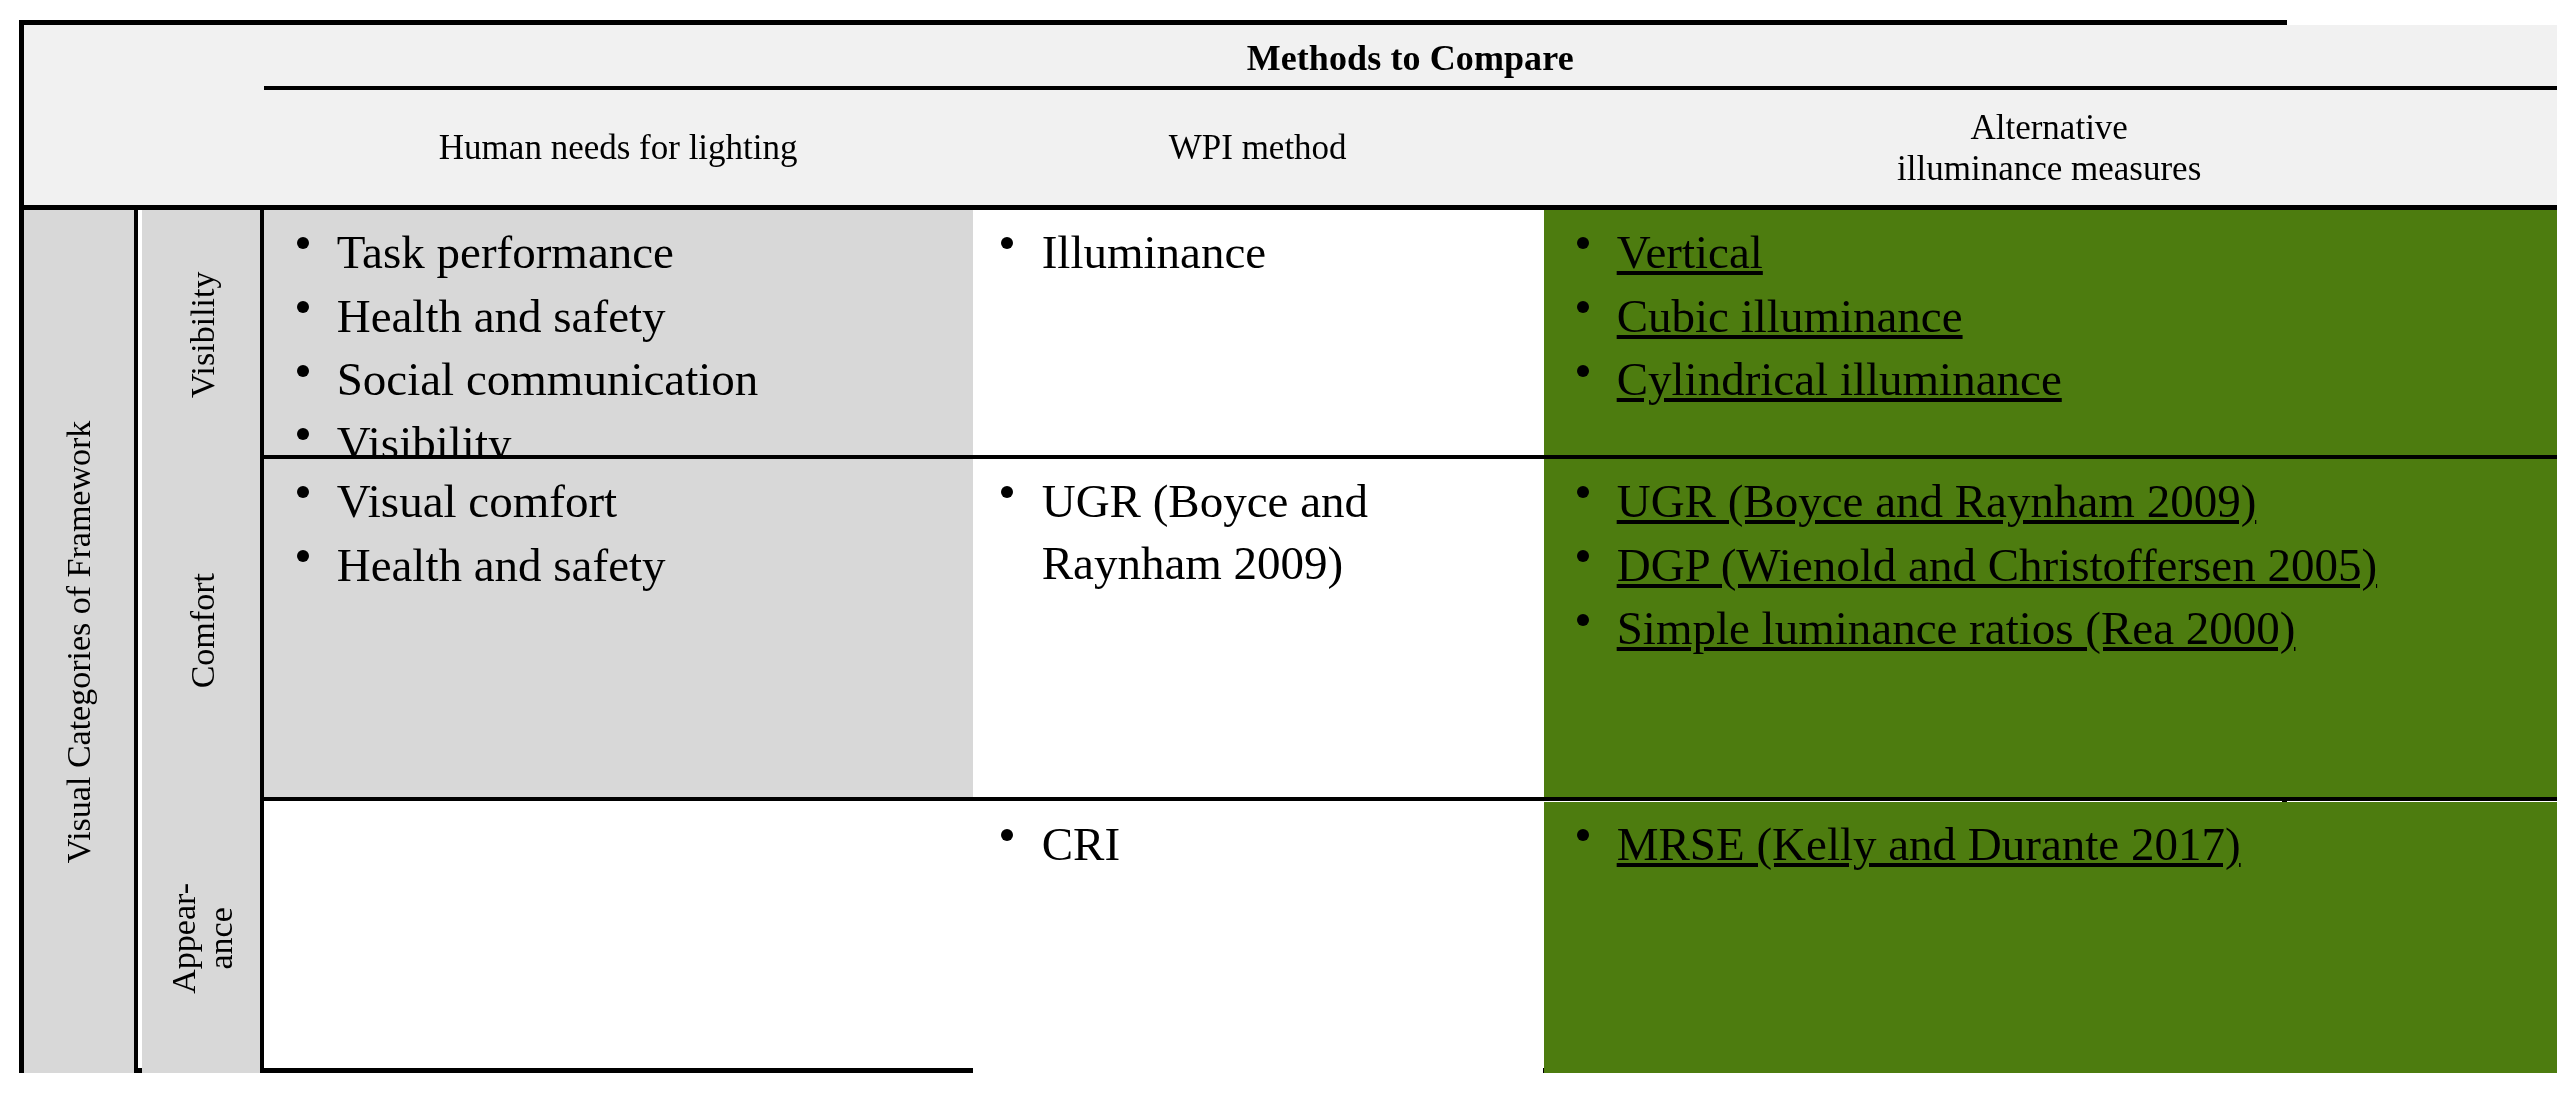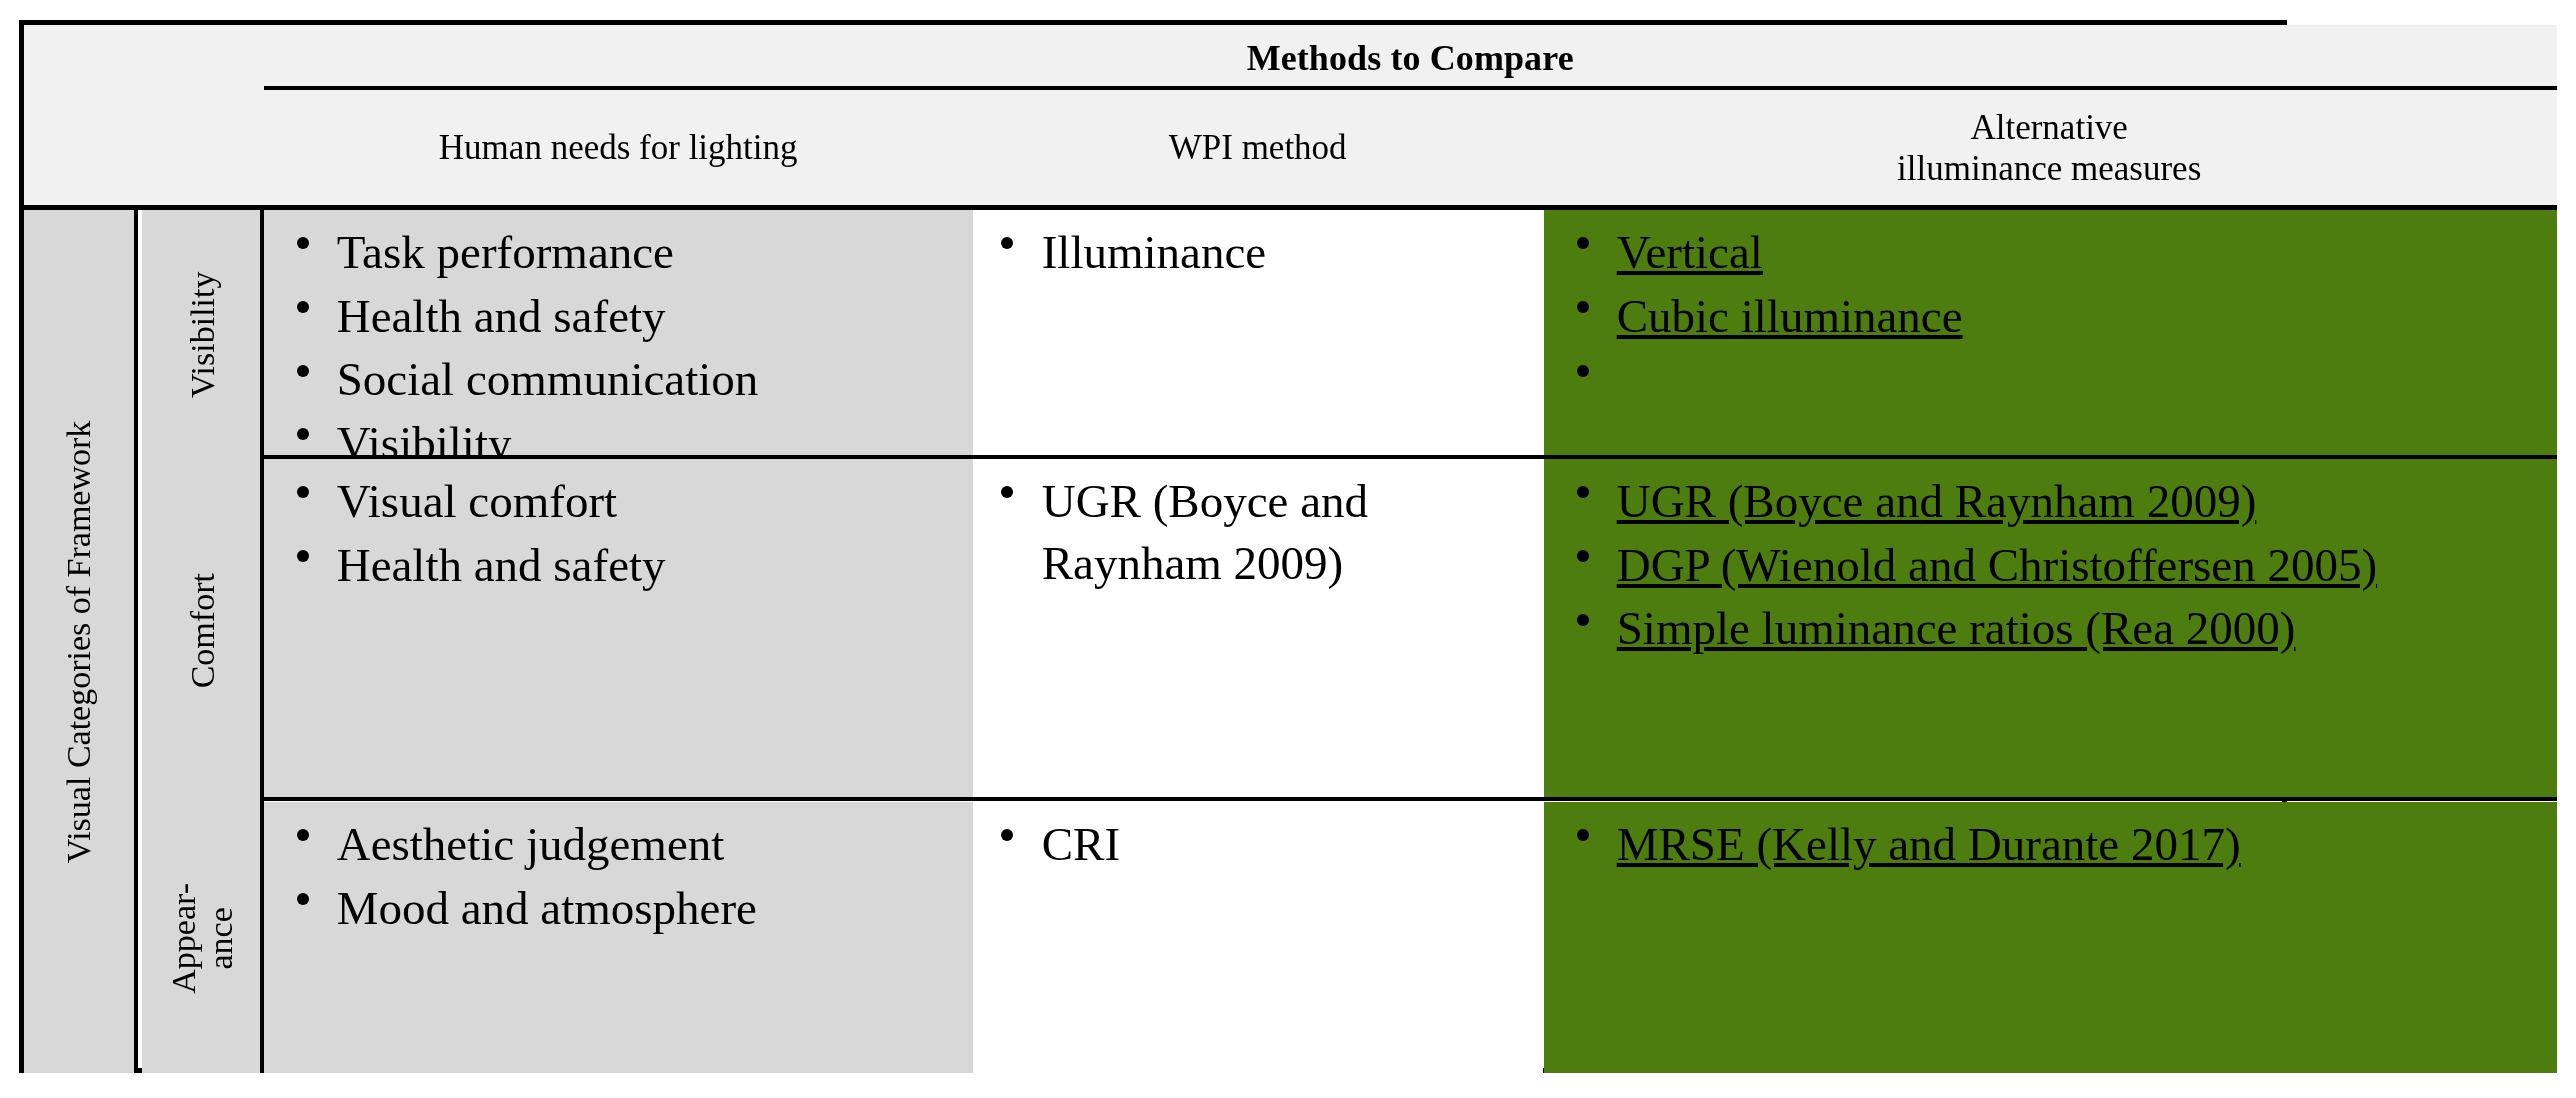--- a/index.html
+++ b/index.html
@@ -207,21 +207,21 @@
       </div>
       <div class="cell cell-wpi">
         <ul class="bullets">
           <li><span class="dot"></span><span>Illuminance</span></li>
         </ul>
       </div>
       <div class="cell cell-alt">
         <ul class="bullets">
           <li><span class="dot"></span><span>Vertical</span></li>
           <li><span class="dot"></span><span>Cubic illuminance</span></li>
-          <li><span class="dot"></span></li>
+          <li><span class="dot"></span><span>Cylindrical illuminance</span></li>
         </ul>
       </div>
     </div>
 
     <div class="brow" id="brow-2">
       <div class="cell cell-human">
         <ul class="bullets">
           <li><span class="dot"></span><span>Visual comfort</span></li>
           <li><span class="dot"></span><span>Health and safety</span></li>
         </ul>
@@ -237,26 +237,20 @@
       <div class="cell cell-alt">
         <ul class="bullets">
           <li><span class="dot"></span><span>UGR (Boyce and Raynham 2009)</span></li>
           <li><span class="dot"></span><span>DGP (Wienold and Christoffersen 2005)</span></li>
           <li><span class="dot"></span><span>Simple luminance ratios (Rea 2000)</span></li>
         </ul>
       </div>
     </div>
 
     <div class="brow" id="brow-3">
-      <div class="cell cell-human">
-        <ul class="bullets">
-          <li><span class="dot"></span><span>Aesthetic judgement</span></li>
-          <li><span class="dot"></span><span>Mood and atmosphere</span></li>
-        </ul>
-      </div>
       <div class="cell cell-wpi">
         <ul class="bullets">
           <li><span class="dot"></span><span>CRI</span></li>
         </ul>
       </div>
       <div class="cell cell-alt">
         <ul class="bullets">
           <li><span class="dot"></span><span>MRSE (Kelly and Durante 2017)</span></li>
         </ul>
       </div>

